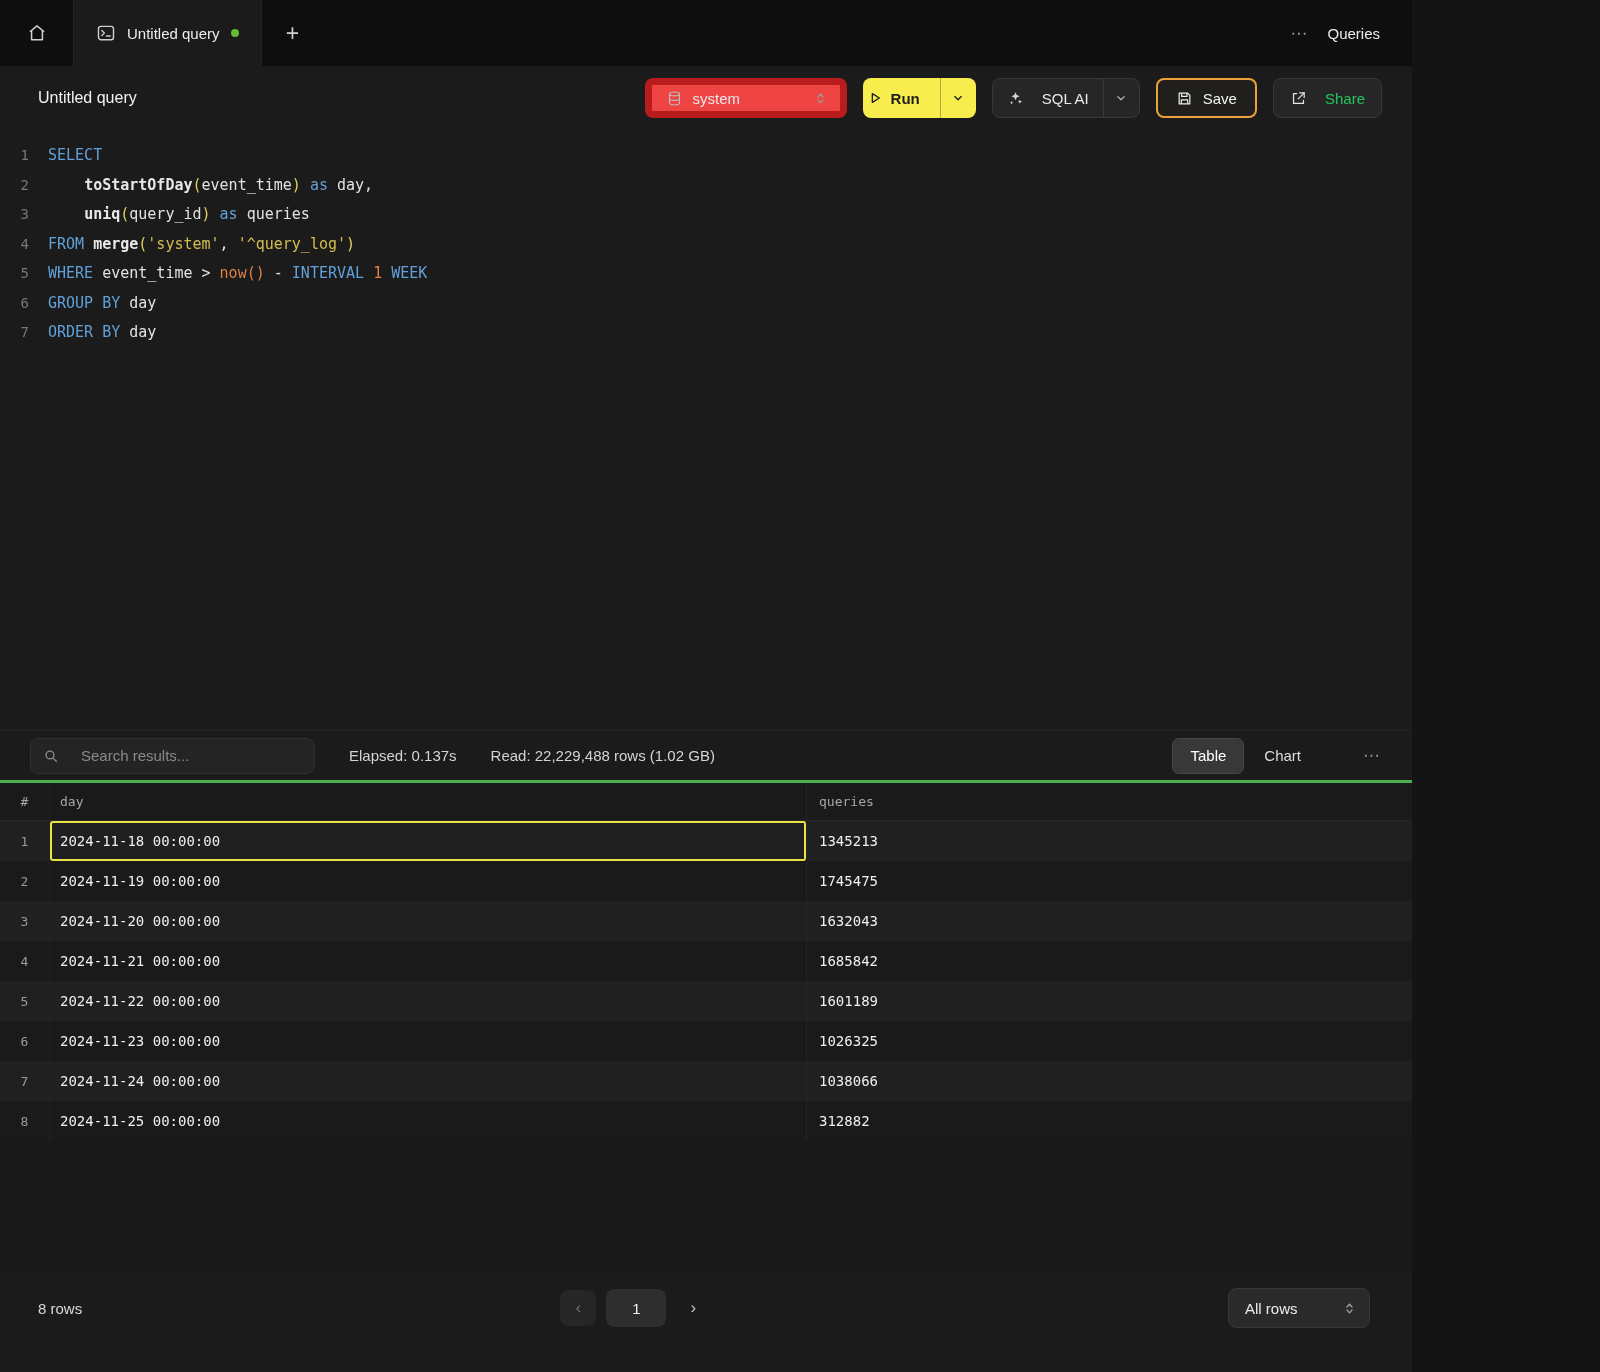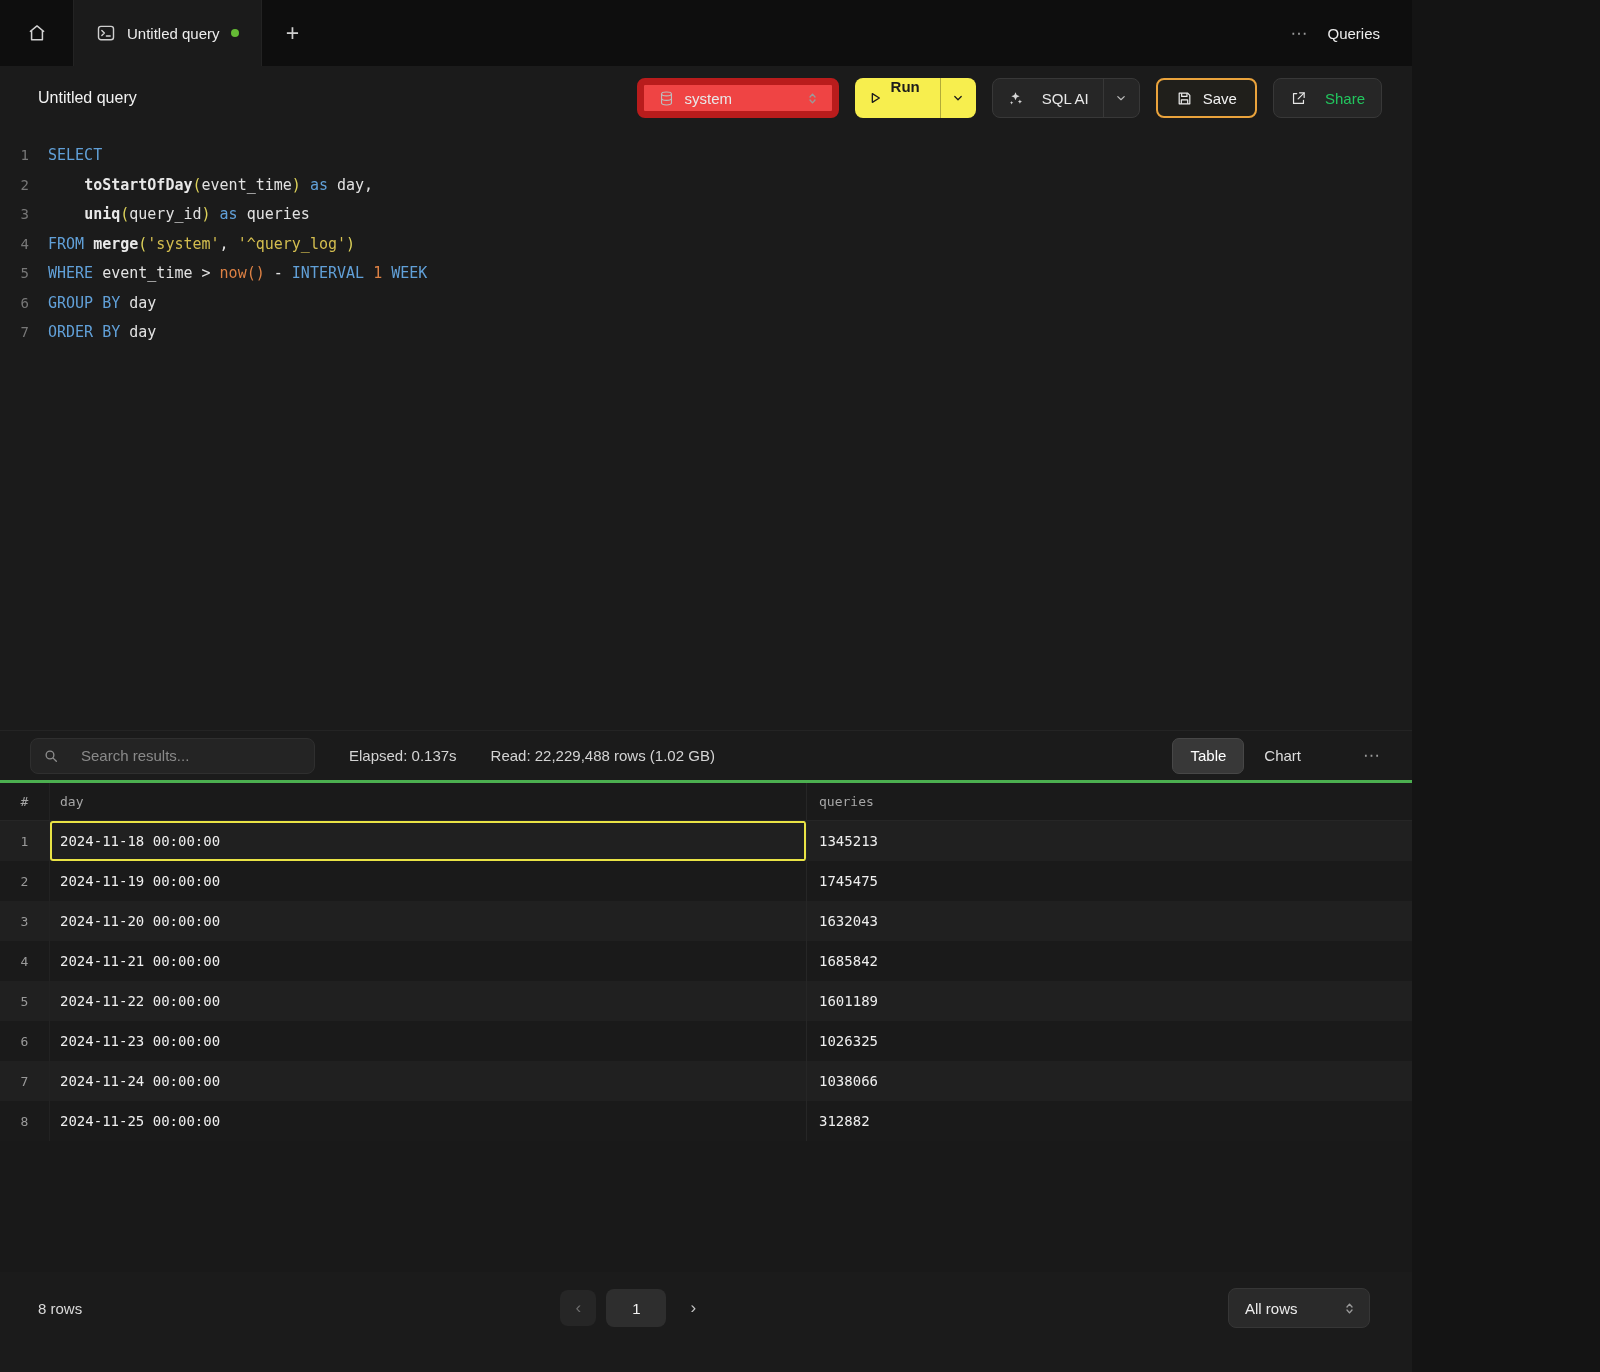--- a/index.html
+++ b/index.html
@@ -19,21 +19,21 @@
   .tb-queries{background:none;border:none;color:#ececec;font-size:15px;cursor:pointer;}
 
   
   .header{height:64px;display:flex;align-items:center;padding:0 30px 0 38px;flex:none;}
   .page-title{font-size:16px;color:#f2f2f2;}
   .actions{margin-left:auto;display:flex;align-items:center;gap:16px;}
   .ctl{height:40px;border-radius:8px;display:flex;align-items:center;font-size:15px;font-family:"Liberation Sans",sans-serif;}
   .db-select{background:#ef4444;border:7px solid #b91c1c;padding:0 12px 0 14px;gap:10px;min-width:202px;color:#e8e8e8;cursor:pointer;}
   .db-select .updown{margin-left:auto;}
   .run-group{display:flex;border-radius:8px;overflow:hidden;}
-  .run-main{height:40px;background:var(--accent-yellow);border:none;display:flex;gap:8px;padding:0 20px 0 12px;font-size:15px;font-weight:bold;color:#1c1c1c;cursor:pointer;font-family:"Liberation Sans",sans-serif;}
+  .run-main{height:40px;background:var(--accent-yellow);border:none;display:flex;align-items:center;gap:8px;padding:0 20px 0 4px;font-size:15px;font-weight:bold;color:#1c1c1c;cursor:pointer;font-family:"Liberation Sans",sans-serif;}
   .run-caret{height:40px;width:36px;background:var(--accent-yellow);border:none;border-left:1px solid rgba(0,0,0,.28);display:flex;align-items:center;justify-content:center;cursor:pointer;}
   .sqlai{background:#262626;border:1px solid #383838;padding:0;overflow:hidden;}
   .sqlai-main{display:flex;align-items:center;gap:18px;padding:0 14px;height:100%;background:none;border:none;color:#e8e8e8;font-size:15px;cursor:pointer;font-family:"Liberation Sans",sans-serif;}
   .sqlai-caret{width:36px;height:100%;border:none;border-left:1px solid #383838;background:none;display:flex;align-items:center;justify-content:center;cursor:pointer;}
   .save-btn{background:#201f1b;border:2px solid var(--save-border);padding:0 18px;gap:10px;color:#f2f2f2;cursor:pointer;}
   .share-btn{background:#262626;border:1px solid #383838;padding:0 16px;gap:18px;color:#22c55e;cursor:pointer;}
 
   
   .editor{height:600px;flex:none;padding-top:11px;font-family:"DejaVu Sans Mono","Liberation Mono",monospace;font-size:15px;overflow:hidden;cursor:text;}
   .code-line{display:flex;line-height:29.5px;}

